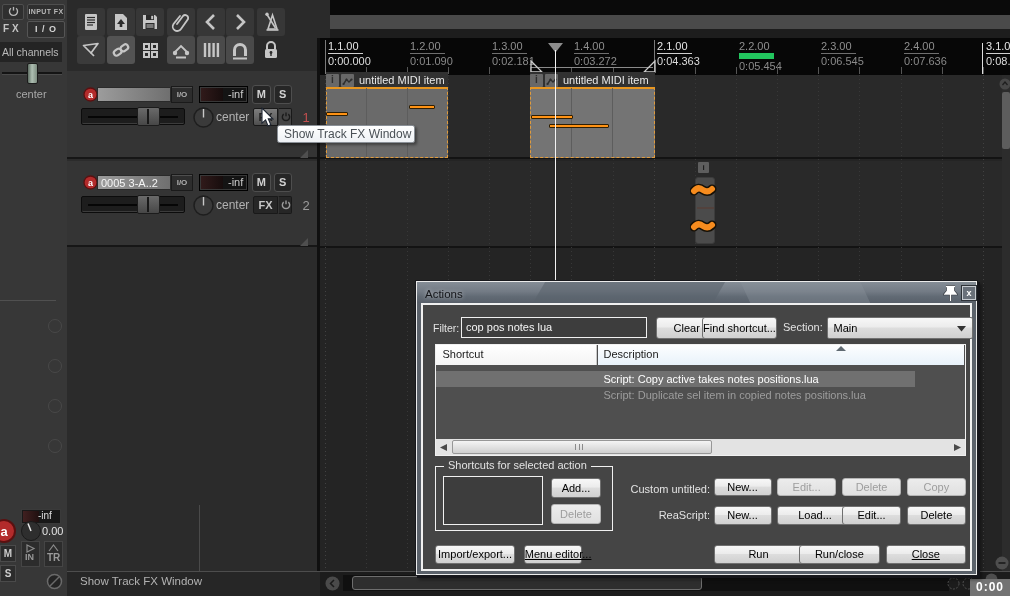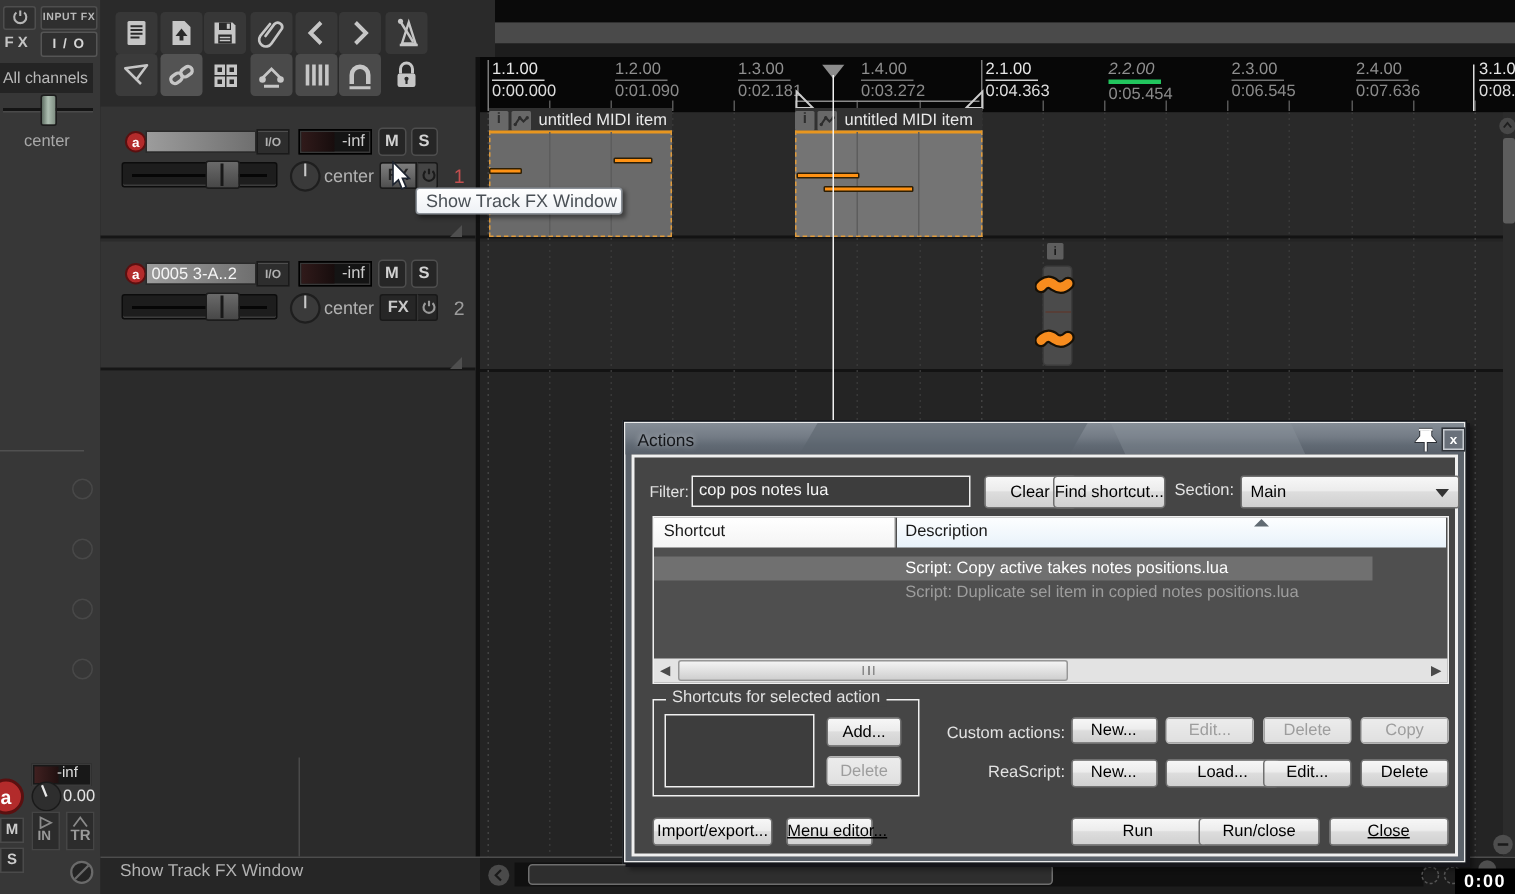--- a/index.html
+++ b/index.html
@@ -40,21 +40,21 @@
 <div class="ab" style="left:818.3px;top:75px;width:1px;height:496px;background:repeating-linear-gradient(180deg,#383838 0 1px,transparent 1px 4px);"></div>
 <div class="ab" style="left:859.4px;top:75px;width:1px;height:496px;background:repeating-linear-gradient(180deg,#383838 0 1px,transparent 1px 4px);"></div>
 <div class="ab" style="left:900.6px;top:75px;width:1px;height:496px;background:repeating-linear-gradient(180deg,#383838 0 1px,transparent 1px 4px);"></div>
 <div class="ab" style="left:941.7px;top:75px;width:1px;height:496px;background:repeating-linear-gradient(180deg,#383838 0 1px,transparent 1px 4px);"></div>
 <div class="ab" style="left:982.9px;top:75px;width:1px;height:496px;background:repeating-linear-gradient(180deg,#424242 0 1px,transparent 1px 4px);"></div>
 <div class="ab" style="left:328px;top:40px;font-size:11px;color:#e6e6e6;white-space:nowrap;"><span style="display:inline-block;border-bottom:1px solid #cfcfcf;padding:0 4px 1px 0;">1.1.00</span><br><span style="color:#dcdcdc;display:inline-block;padding-top:1px;">0:00.000</span></div>
 <div class="ab" style="left:410px;top:40px;font-size:11px;color:#8f8f8f;white-space:nowrap;"><span style="display:inline-block;border-bottom:1px solid #6f6f6f;padding:0 4px 1px 0;">1.2.00</span><br><span style="color:#8a8a8a;display:inline-block;padding-top:1px;">0:01.090</span></div>
 <div class="ab" style="left:492px;top:40px;font-size:11px;color:#8f8f8f;white-space:nowrap;"><span style="display:inline-block;border-bottom:1px solid #6f6f6f;padding:0 4px 1px 0;">1.3.00</span><br><span style="color:#8a8a8a;display:inline-block;padding-top:1px;">0:02.181</span></div>
 <div class="ab" style="left:574px;top:40px;font-size:11px;color:#8f8f8f;white-space:nowrap;"><span style="display:inline-block;border-bottom:1px solid #6f6f6f;padding:0 4px 1px 0;">1.4.00</span><br><span style="color:#8a8a8a;display:inline-block;padding-top:1px;">0:03.272</span></div>
 <div class="ab" style="left:657px;top:40px;font-size:11px;color:#e6e6e6;white-space:nowrap;"><span style="display:inline-block;border-bottom:1px solid #cfcfcf;padding:0 4px 1px 0;">2.1.00</span><br><span style="color:#dcdcdc;display:inline-block;padding-top:1px;">0:04.363</span></div>
-<div class="ab" style="left:739px;top:40px;font-size:11px;color:#8f8f8f;white-space:nowrap;"><span style="display:inline-block;border-bottom:3px solid #22c55e;padding:0 4px 1px 0;font-style:italic;">2.2.00</span><br><span style="color:#8a8a8a;display:inline-block;padding-top:1px;">0:05.454</span></div>
+<div class="ab" style="left:739px;top:40px;font-size:11px;color:#8f8f8f;white-space:nowrap;"><span style="display:inline-block;border-bottom:6px solid #22c55e;padding:0 4px 1px 0;">2.2.00</span><br><span style="color:#8a8a8a;display:inline-block;padding-top:1px;">0:05.454</span></div>
 <div class="ab" style="left:821px;top:40px;font-size:11px;color:#8f8f8f;white-space:nowrap;"><span style="display:inline-block;border-bottom:1px solid #6f6f6f;padding:0 4px 1px 0;">2.3.00</span><br><span style="color:#8a8a8a;display:inline-block;padding-top:1px;">0:06.545</span></div>
 <div class="ab" style="left:904px;top:40px;font-size:11px;color:#8f8f8f;white-space:nowrap;"><span style="display:inline-block;border-bottom:1px solid #6f6f6f;padding:0 4px 1px 0;">2.4.00</span><br><span style="color:#8a8a8a;display:inline-block;padding-top:1px;">0:07.636</span></div>
 <div class="ab" style="left:986px;top:40px;font-size:11px;color:#e6e6e6;white-space:nowrap;"><span style="display:inline-block;border-bottom:1px solid #cfcfcf;padding:0 4px 1px 0;">3.1.00</span><br><span style="color:#dcdcdc;display:inline-block;padding-top:1px;">0:08.727</span></div>
 <div class="ab" style="left:324.5px;top:40px;width:1px;height:34px;background:#7a7a7a;"></div>
 <div class="ab" style="left:365.6px;top:67px;width:1px;height:7px;background:#565656;"></div>
 <div class="ab" style="left:406.8px;top:67px;width:1px;height:7px;background:#565656;"></div>
 <div class="ab" style="left:447.9px;top:67px;width:1px;height:7px;background:#565656;"></div>
 <div class="ab" style="left:489.1px;top:67px;width:1px;height:7px;background:#565656;"></div>
 <div class="ab" style="left:530.2px;top:67px;width:1px;height:7px;background:#565656;"></div>
 <div class="ab" style="left:571.4px;top:67px;width:1px;height:7px;background:#565656;"></div>
@@ -328,21 +328,21 @@
 <svg class="ab" style="left:962px;top:577px;" width="13" height="13">
     <circle cx="6.5" cy="6.5" r="5.5" fill="none" stroke="#555" stroke-dasharray="2,1.5"></circle>
   </svg>
 <svg class="ab" style="left:985px;top:573px;" width="13" height="13">
     <circle cx="6.5" cy="6.5" r="6" fill="#4e4e4e"></circle>
   </svg>
 <svg class="ab" style="left:995px;top:556px;" width="14" height="14">
     <circle cx="7" cy="7" r="6.5" fill="#4e4e4e"></circle>
     <line x1="3.5" y1="7" x2="10.5" y2="7" stroke="#1a1a1a" stroke-width="1.6"></line>
   </svg>
-<div class="ab" style="left:970px;top:579px;width:40px;height:17px;background:#000000;color:#ffffff;font-size:12px;font-weight:bold;text-align:center;line-height:17px;letter-spacing:1px;">0:00</div>
+<div class="ab" style="left:970px;top:579px;width:40px;height:17px;background:#737373;color:#ffffff;font-size:12px;font-weight:bold;text-align:center;line-height:17px;letter-spacing:1px;">0:00</div>
 <div class="ab" style="left:80px;top:575px;font-size:11.5px;color:#b2b2b2;font-weight:normal;white-space:nowrap;">Show Track FX Window</div>
 <div class="ab" style="left:199px;top:505px;width:1px;height:66px;background:#4a4a4a;"></div>
 <div class="ab" style="left:415px;top:280px;width:563px;height:296px;background:#5b626b;border:1px solid #17181c;box-shadow:inset 0 0 0 1px #ebebeb, 2px 2px 0 #15151a, 4px 4px 3px rgba(0,0,0,0.35);"></div>
 <div class="ab" style="left:417px;top:282px;width:559px;height:21px;background:linear-gradient(180deg,#858d96,#737b85 45%,#616a74 70%,#59606a);overflow:hidden;">
     <div style="position:absolute;left:120px;top:-6px;width:180px;height:40px;background:rgba(90,98,108,0.55);transform:skewX(-30deg);"></div>
     <div style="position:absolute;left:330px;top:-6px;width:120px;height:40px;background:rgba(140,148,158,0.35);transform:skewX(25deg);"></div>
   </div>
 <div class="ab" style="left:425px;top:288px;font-size:11.5px;color:#14161a;font-weight:normal;white-space:nowrap;text-shadow:0 0 4px rgba(255,255,255,0.6);">Actions</div>
 <svg class="ab" style="left:943px;top:285px;" width="15" height="17" viewBox="0 0 15 17">
     <g stroke="#2b2f35" stroke-width="2.6" fill="none">
@@ -385,21 +385,21 @@
 <svg class="ab" style="left:953.5px;top:443.7px;" width="7" height="7">
     <polygon points="0,0 0,7 7,3.5" fill="#4a4a4a"></polygon>
   </svg>
 <div class="ab" style="left:451.5px;top:439.7px;width:260px;height:14px;background:linear-gradient(#f4f4f4,#cfcfcf);border:1px solid #979797;border-radius:2px;"></div>
 <div class="ab" style="left:574.5px;top:443.7px;width:8px;height:6px;border-left:1px solid #8a8a8a;border-right:1px solid #8a8a8a;background:linear-gradient(90deg,transparent 3px,#8a8a8a 3px,#8a8a8a 4px,transparent 4px);"></div>
 <div class="ab" style="left:435.4px;top:466px;width:178px;height:65px;border:1px solid #f0f0f0;"></div>
 <div class="ab" style="left:444px;top:459px;background:#454545;padding:0 4px;color:#e2e2e2;font-size:11px;">Shortcuts for selected action</div>
 <div class="ab" style="left:443px;top:476px;width:100px;height:49px;background:#3d3d3d;border:1px solid #f0f0f0;"></div>
 <div class="btn" style="left:551px;top:477.5px;width:50px;height:20px;line-height:18px;">Add...</div>
 <div class="btn dis" style="left:551px;top:504px;width:50px;height:20px;line-height:18px;">Delete</div>
-<div class="ab" style="left:630px;top:483px;font-size:11px;color:#e2e2e2;font-weight:normal;white-space:nowrap;width:80px;text-align:right;">Custom actions:</div>
+<div class="ab" style="left:630px;top:483px;font-size:11px;color:#e2e2e2;font-weight:normal;white-space:nowrap;width:80px;text-align:right;">Custom untitled:</div>
 <div class="ab" style="left:650px;top:509px;font-size:11px;color:#e2e2e2;font-weight:normal;white-space:nowrap;width:60px;text-align:right;">ReaScript:</div>
 <div class="btn" style="left:713.5px;top:477.9px;width:58px;height:18.5px;line-height:16.5px;">New...</div>
 <div class="btn" style="left:713.5px;top:506.1px;width:58px;height:18.5px;line-height:16.5px;">New...</div>
 <div class="btn dis" style="left:777px;top:477.9px;width:59.3px;height:18.5px;line-height:16.5px;">Edit...</div>
 <div class="btn" style="left:777px;top:506.1px;width:76px;height:18.5px;line-height:16.5px;text-align:center;">Load...</div>
 <div class="btn dis" style="left:841.9px;top:477.9px;width:59.3px;height:18.5px;line-height:16.5px;">Delete</div>
 <div class="btn" style="left:841.9px;top:506.1px;width:59.3px;height:18.5px;line-height:16.5px;">Edit...</div>
 <div class="btn dis" style="left:906.8px;top:477.9px;width:59.2px;height:18.5px;line-height:16.5px;text-align:center;">Copy</div>
 <div class="btn" style="left:906.8px;top:506.1px;width:59.2px;height:18.5px;line-height:16.5px;">Delete</div>
 <div class="btn" style="left:435.3px;top:545.4px;width:79.5px;height:19px;line-height:17px;">Import/export...</div>

